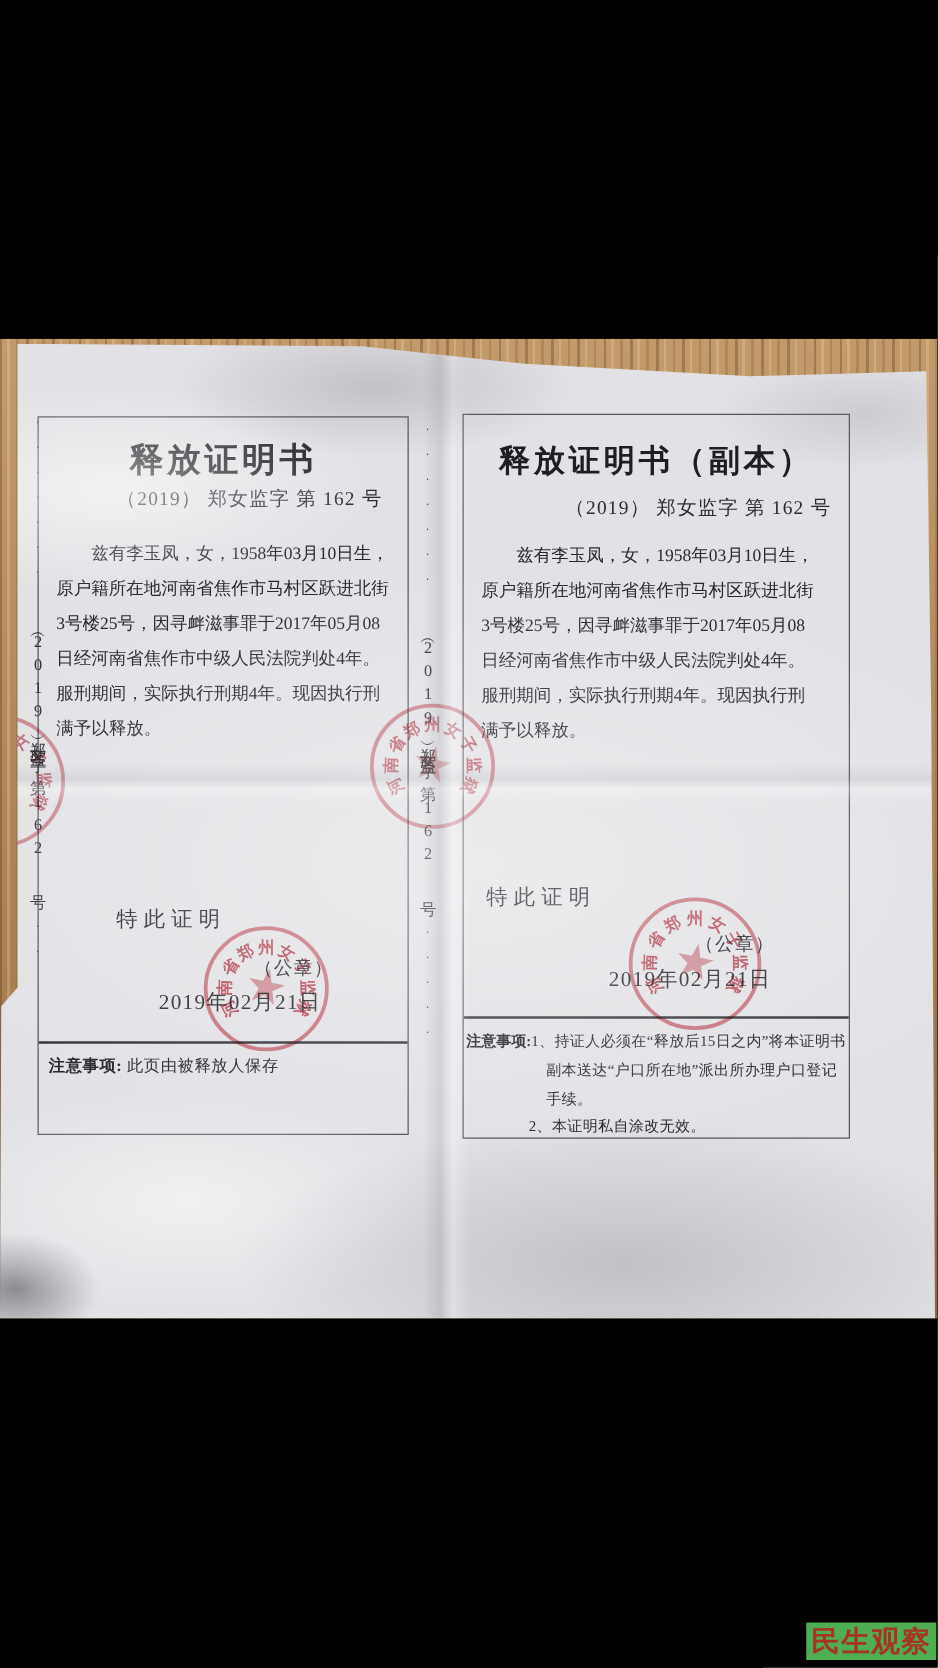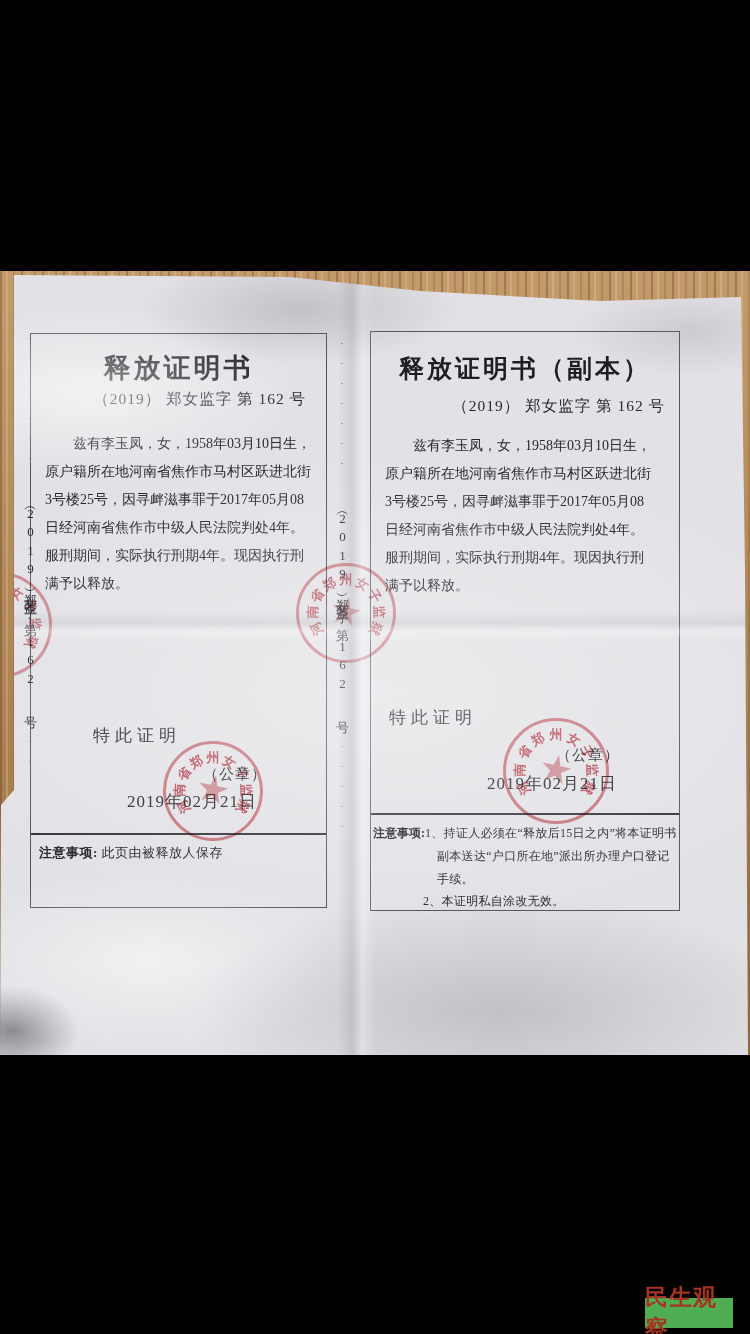--- a/index.html
+++ b/index.html
@@ -70,21 +70,21 @@
   .seal{position:absolute;border-radius:50%;z-index:5;mix-blend-mode:multiply;filter:blur(.35px);
         border:3px solid rgba(208,80,92,.72);}
   .seal .seal-ch{position:absolute;left:50%;top:50%;font-size:13px;font-weight:700;color:rgba(198,62,76,.88);}
   .seal .seal-star{position:absolute;left:50%;top:50%;transform:translate(-50%,-54%) rotate(12deg);
         color:rgba(205,75,88,.55);font-size:38px;font-family:"DejaVu Sans",sans-serif;}
   #seal-left{left:163px;top:470px;width:94px;height:94px;}
   #seal-right{left:503px;top:447px;width:100px;height:100px;}
   #seal-seam{left:296px;top:292px;width:94px;height:94px;opacity:.85;}
   #seal-stub{left:-54px;top:301px;width:100px;height:100px;opacity:.8;}
   
-  .watermark{position:absolute;left:645px;top:243px;width:88px;height:30px;
+  .watermark{position:absolute;left:645px;top:243px;width:104px;height:30px;
      display:flex;align-items:center;justify-content:center;
      font-size:23px;font-weight:700;letter-spacing:1px;}
 </style>
 </head>
 <body>
 
 <div class="screen">
   <div class="bar top"></div>
 
   <div class="photo">

